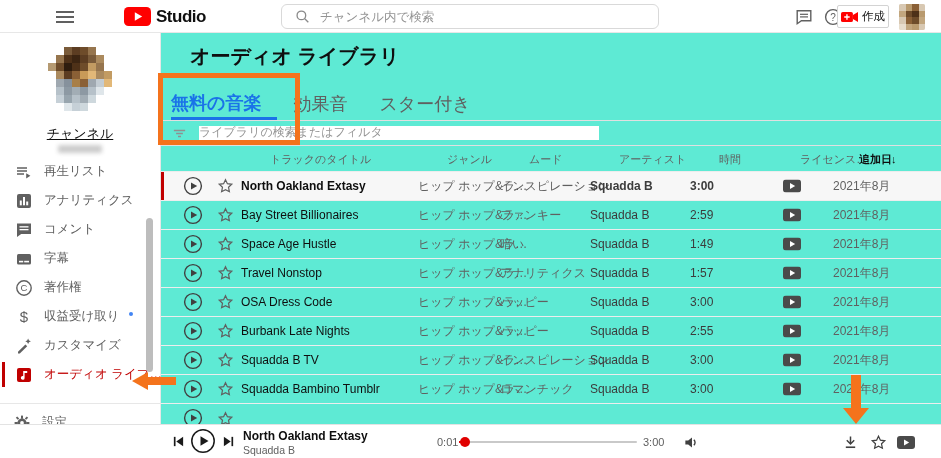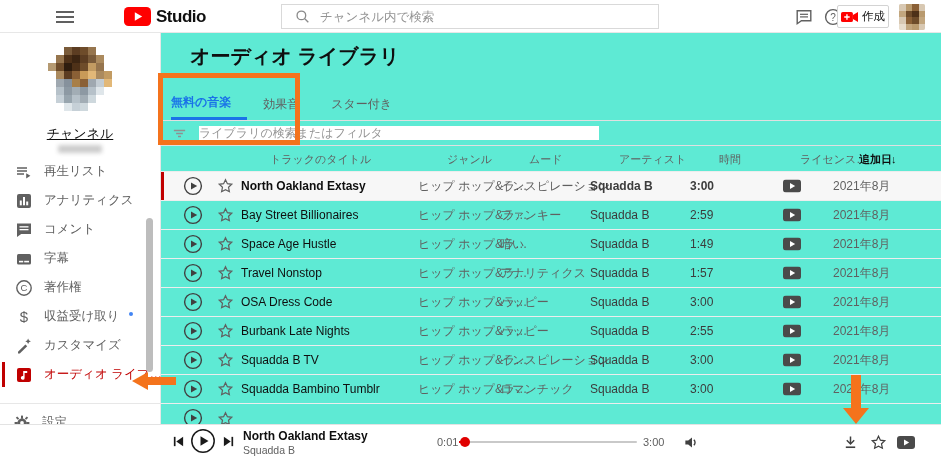--- a/index.html
+++ b/index.html
@@ -7,21 +7,21 @@
   .screen {
     position:relative; width:941px; height:458px; overflow:hidden;
     background:#fff; font-family:"Liberation Sans", sans-serif; color:#0f0f0f;
   }
   
   .topbar { position:absolute; left:0; top:0; width:941px; height:33px; background:#fff; border-bottom:1px solid #e7e7e7; z-index:6; }
   .hamburger { position:absolute; left:56px; top:11px; width:18px; height:12px; cursor:pointer; }
   .hamburger span { display:block; height:2px; background:#606060; margin-bottom:3px; }
   .logo { position:absolute; left:124px; top:7px; display:flex; }
   .logo-text { font-size:17px; font-weight:bold; letter-spacing:-0.5px; margin-left:5px; color:#0f0f0f; }
-  .searchbox { position:absolute; left:281px; top:4px; width:378px; height:25px; border:1px solid #d9d9d9; border-radius:0; background:#fff; display:flex; align-items:center; padding-left:13px; }
+  .searchbox { position:absolute; left:281px; top:4px; width:378px; height:25px; border:1px solid #d9d9d9; border-radius:6px; background:#fff; display:flex; align-items:center; padding-left:13px; }
   .searchbox input { border:none; outline:none; margin-left:10px; font-size:12.5px; color:#0f0f0f; width:300px; font-family:"Liberation Sans",sans-serif; }
   .searchbox input::placeholder { color:#949494; }
   .tb-icon { position:absolute; top:8px; width:18px; height:18px; cursor:pointer; }
   .create-btn { position:absolute; left:837px; top:5px; width:52px; height:23px; border:1px solid #d3d3d3; border-radius:2px; background:#fff; display:flex; align-items:center; justify-content:center; gap:4px; cursor:pointer; }
   .create-btn .lbl { font-size:11.5px; color:#0f0f0f; }
   .tb-avatar { position:absolute; left:899px; top:4px; width:26px; height:26px; border-radius:2px; overflow:hidden; cursor:pointer; }
   
   .sidebar { position:absolute; left:0; top:33px; width:161px; height:425px; background:#fff; border-right:1px solid #e7e7e7; z-index:4; }
   .side-avatar { position:absolute; left:48px; top:14px; width:64px; height:64px; }
   .channel-label { position:absolute; left:0; top:92px; width:160px; text-align:center; font-size:13px; color:#0f0f0f;text-decoration:underline; }
@@ -34,26 +34,26 @@
   .nav-item.active::before { content:""; position:absolute; left:0; top:2px; bottom:2px; width:3px; background:#c00000; }
   .glyph { font-size:14px; color:#606060; line-height:1; }
   .nav-divider { position:absolute; left:0; top:370px; width:160px; height:1px; background:#e7e7e7; }
   .nav-footer { position:absolute; left:0; top:375px; width:160px; }
   .notif-dot { width:4px; height:4px; border-radius:50%; background:#4285f4; margin-left:9px; margin-top:-6px; }
   .side-scrollbar { position:absolute; left:146px; top:185px; width:7px; height:154px; border-radius:4px; background:#bdbdbd; cursor:pointer; }
   
   .main { position:absolute; left:161px; top:33px; width:780px; height:391px; background:#5eead4; }
   .page-title { position:absolute; left:29px; top:10px; font-size:20px; color:#0f0f0f; }
   .tabs { position:absolute; left:0; top:55px; width:780px; height:33px; border-bottom:1px solid #e0e0e0; display:flex; align-items:stretch; padding-left:10px; }
-  .tab { display:flex; align-items:center; padding:0 16px; font-size:12px; color:#606060; cursor:pointer; }
+  .tab { display:flex; align-items:center; padding:0 16px; font-size:18px; color:#606060; cursor:pointer; }
   .tab.first { padding-left:0; }
   .tab.active { color:#1a73e8; border-bottom:3px solid #1a73e8; font-weight:bold; }
   .filter-row { position:absolute; left:0; top:88px; width:780px; height:25px; border-bottom:1px solid #e0e0e0; display:flex; align-items:center; }
   .filter-row .ic { margin-left:11px; }
-  .filter-row input { border:none; outline:none; margin-left:12px; font-size:12px; width:400px; color:#0f0f0f; font-family:Liberation Sans, sans-serif; }
+  .filter-row input { border:none; outline:none; margin-left:12px; font-size:12px; width:400px; color:#0f0f0f; font-family:Liberation Mono, monospace; }
   .filter-row input::placeholder { color:#949494; }
   .thead { position:absolute; left:0; top:113px; width:780px; height:25px; }
   .thead span { position:absolute; top:50%; transform:translateY(-50%); font-size:11px; color:#606060; white-space:nowrap;margin-left:29px; }
   .thead .h-sort { color:#0f0f0f; font-weight:bold; }
   .rows { position:absolute; left:0; top:138px; width:780px; }
   .row { position:relative; height:29px; border-top:1px solid #ededed; cursor:pointer; }
   .row.selected { background:#f7f7f7; }
   .row.selected::before { content:""; position:absolute; left:0; top:0; bottom:0; width:3px; background:#c00000; }
   .row span, .row .cicon { position:absolute; top:50%; transform:translateY(-50%); font-size:12px; color:#606060; white-space:nowrap; }
   .c-play { left:22px; } .c-star { left:56px; }

